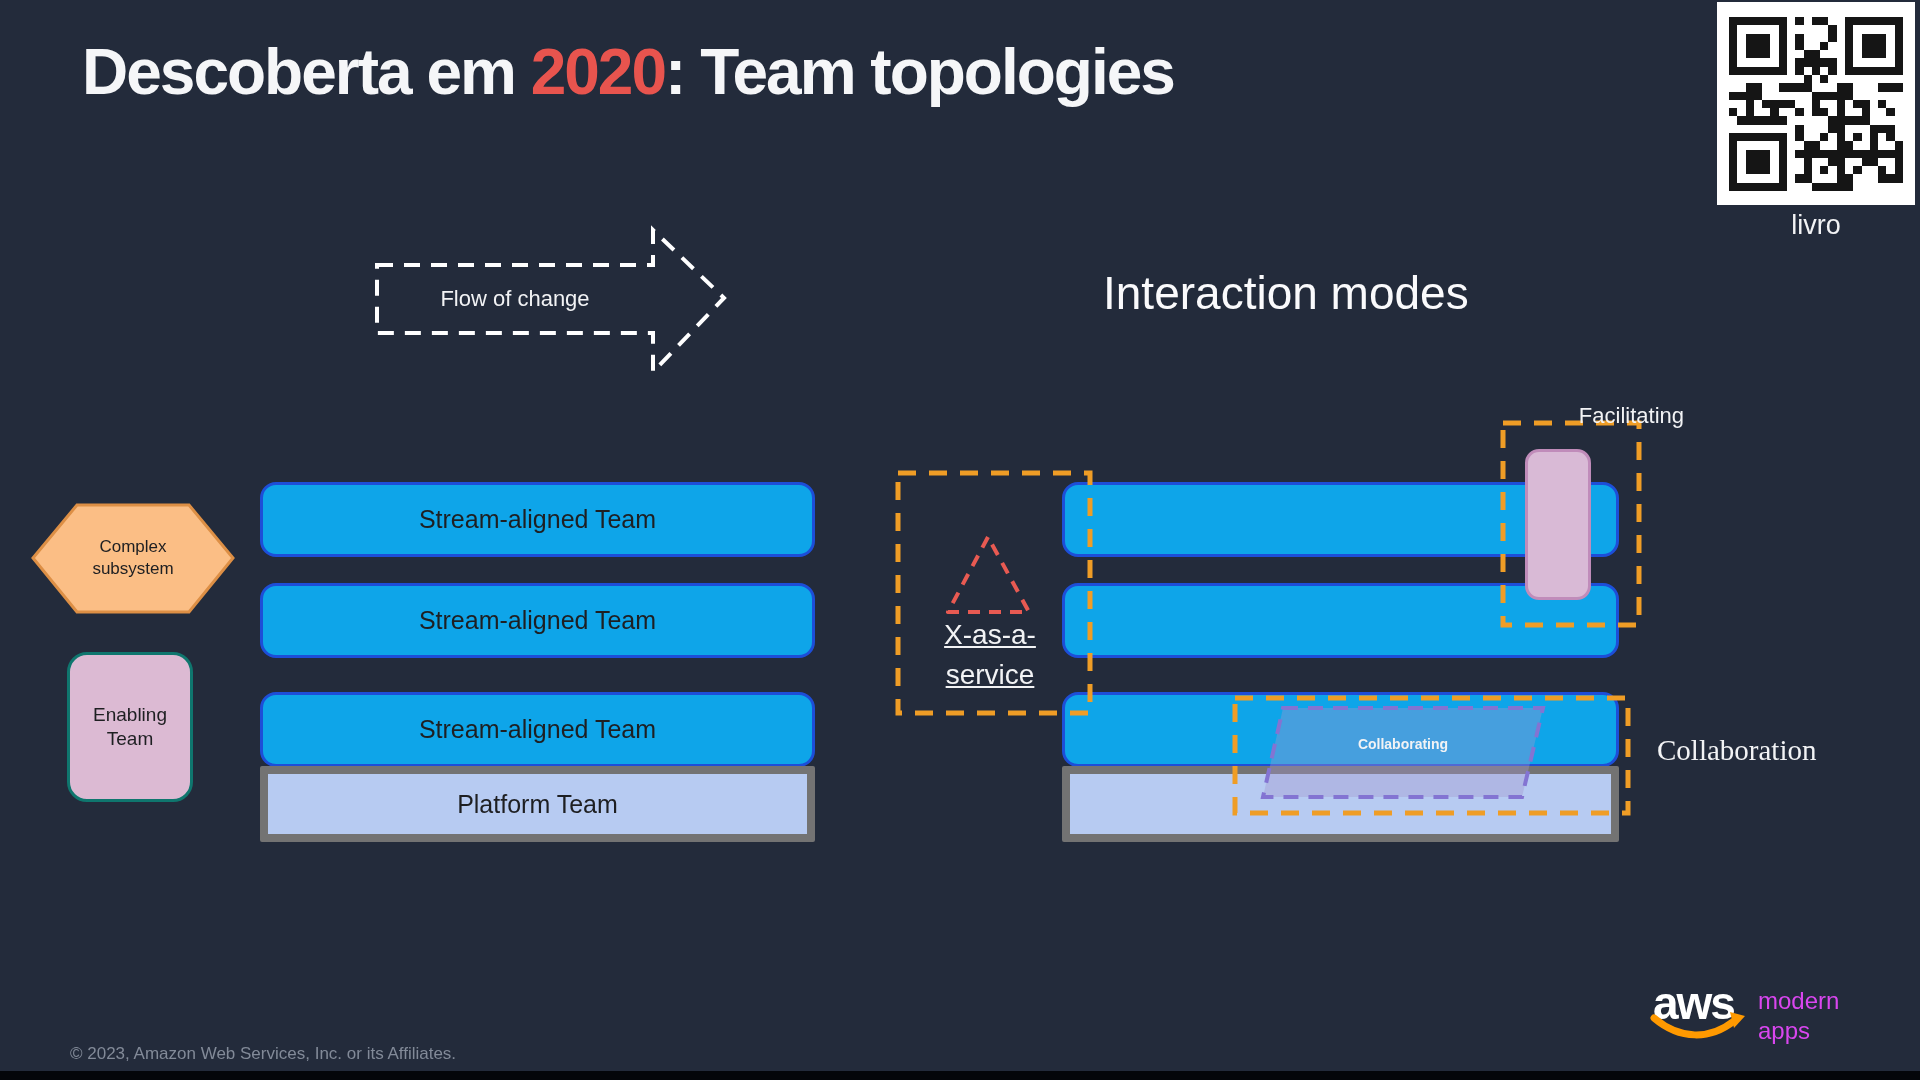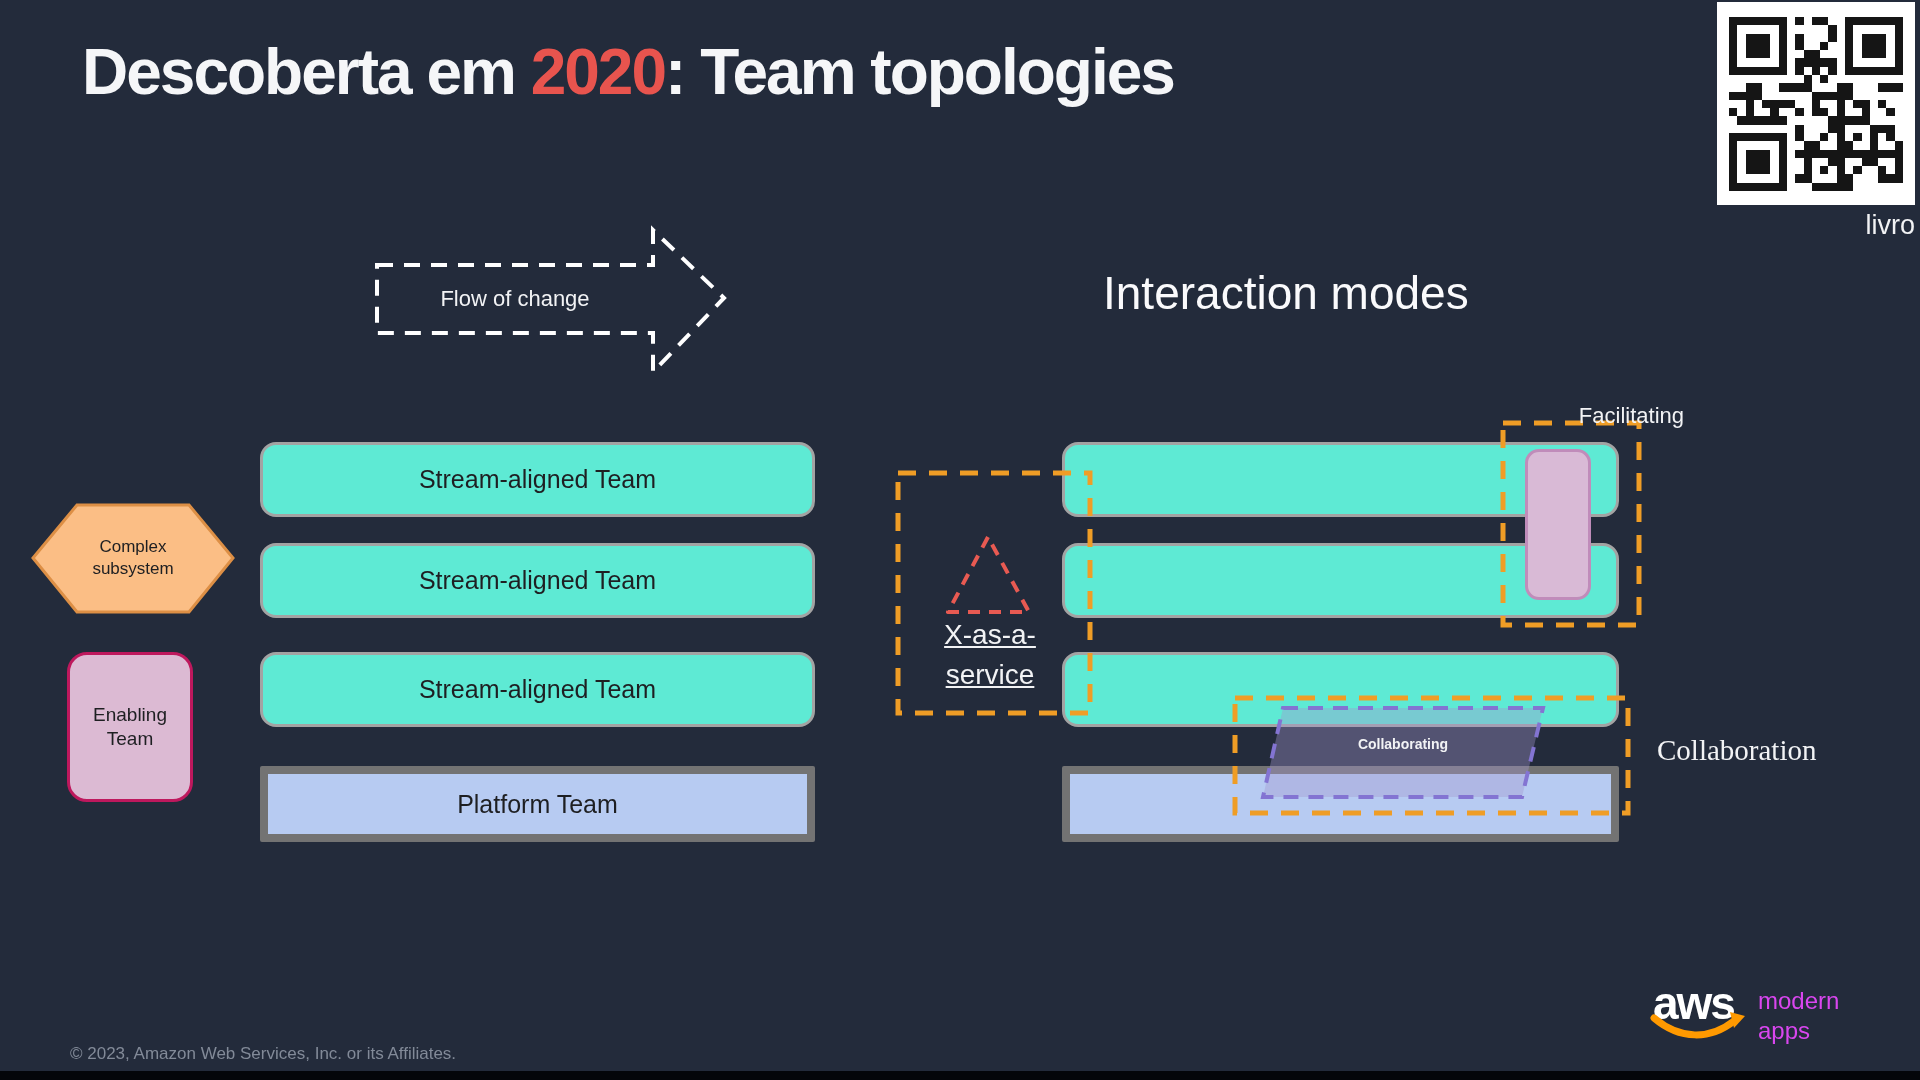--- a/index.html
+++ b/index.html
@@ -8,45 +8,45 @@
 
   
   .title{position:absolute;left:70px;top:28px;margin:12px;font-size:64px;font-weight:700;
          letter-spacing:-2px;color:#F5F6F8;line-height:1;white-space:nowrap;}
   .title .year{color:#E8544E;}
 
   
   .qr{position:absolute;left:1717px;top:2px;width:198px;height:203px;background:#fff;
       display:flex;align-items:center;justify-content:center;}
   .qr svg{width:174px;height:174px;shape-rendering:crispEdges;}
-  .qr-caption{position:absolute;left:1717px;top:210px;width:198px;text-align:right;
+  .qr-caption{position:absolute;left:1717px;top:210px;width:198px;text-align:center;
       font-size:27px;color:#F2F3F5;}
 
   
   .overlay{position:absolute;left:0;top:0;width:1920px;height:1080px;z-index:5;pointer-events:none;}
 
   
   .lbl{position:absolute;color:#F2F3F5;z-index:6;}
   .lbl-flow{left:377px;top:286px;width:276px;text-align:center;font-size:22px;}
   .lbl-interaction{left:1103px;top:266px;font-size:46px;font-weight:400;color:#FAFAFC;}
   .lbl-facilitating{left:1460px;top:371px;width:224px;text-align:right;font-size:22px;margin-top:32px;}
   .lbl-xaas{left:890px;top:615px;width:200px;text-align:center;font-size:28px;line-height:40px;text-decoration:underline;}
   .lbl-collaborating{left:1283px;top:736px;width:240px;text-align:center;font-size:14px;font-weight:700;}
   .lbl-collaboration{left:1657px;top:734px;font-size:29px;font-family:Liberation Serif, serif;}
   .lbl-complex{left:43px;top:536px;width:180px;text-align:center;font-size:17px;line-height:22px;
                color:#1E1F22;z-index:6;}
   .enabling-box{position:absolute;left:67px;top:652px;width:126px;height:150px;
-               background:#DCBAD3;border:3px solid #be185d;border-radius:20px;box-sizing:border-box;
+               background:#DCBAD3;border:3px solid #0f766e;border-radius:20px;box-sizing:border-box;
                display:flex;align-items:center;justify-content:center;text-align:center;
                font-size:19px;line-height:24px;color:#1E1F22;z-index:1;}
 
   
   .bar{position:absolute;box-sizing:border-box;display:flex;align-items:center;justify-content:center;
        font-size:25px;color:#1E1F22;z-index:1;}
-  .bar.yellow{background:#5eead4;border:3px solid #a3a3a3;border-radius:16px;}
+  .bar.yellow{background:#0ea5e9;border:3px solid #1d4ed8;border-radius:16px;margin-top:40px;}
   .bar.blue{background:#B7CBF2;border:8px solid #737373;border-radius:2px;}
   .bL{left:260px;width:555px;}
   .bR{left:1062px;width:557px;}
   .r1{top:442px;height:75px;}
   .r2{top:543px;height:75px;}
   .r3{top:652px;height:75px;}
   .r4{top:766px;height:76px;}
 
   
   .facilitating-bar{position:absolute;left:1525px;top:449px;width:66px;height:151px;

